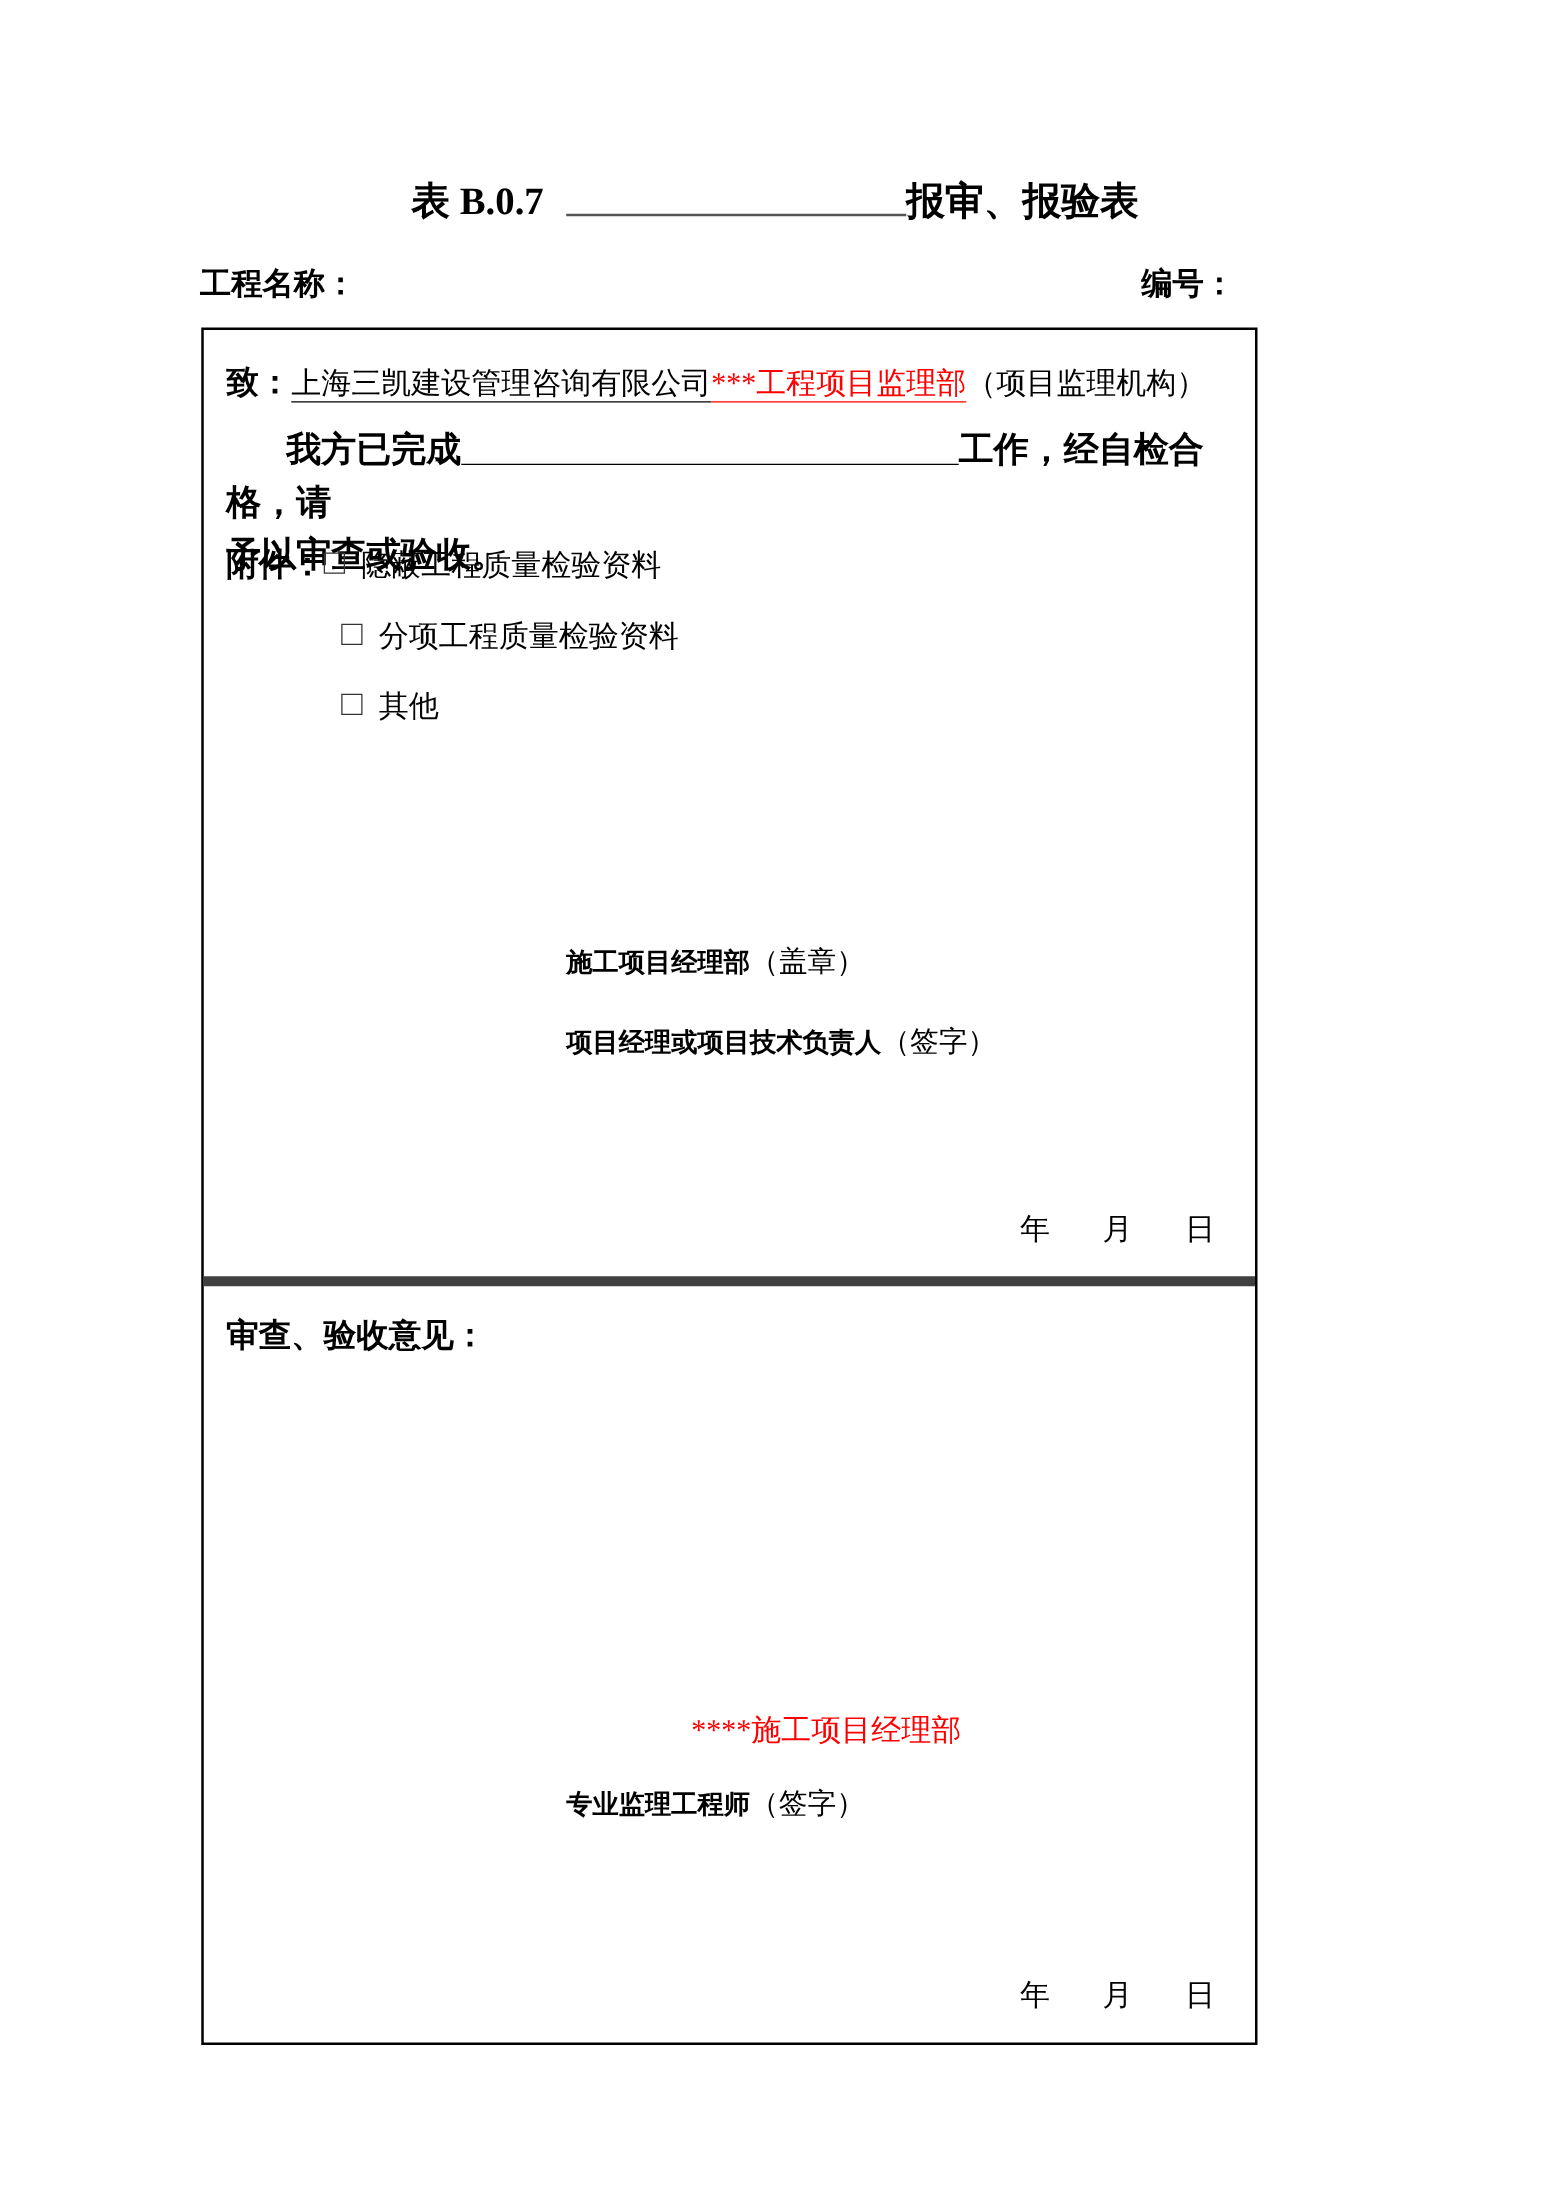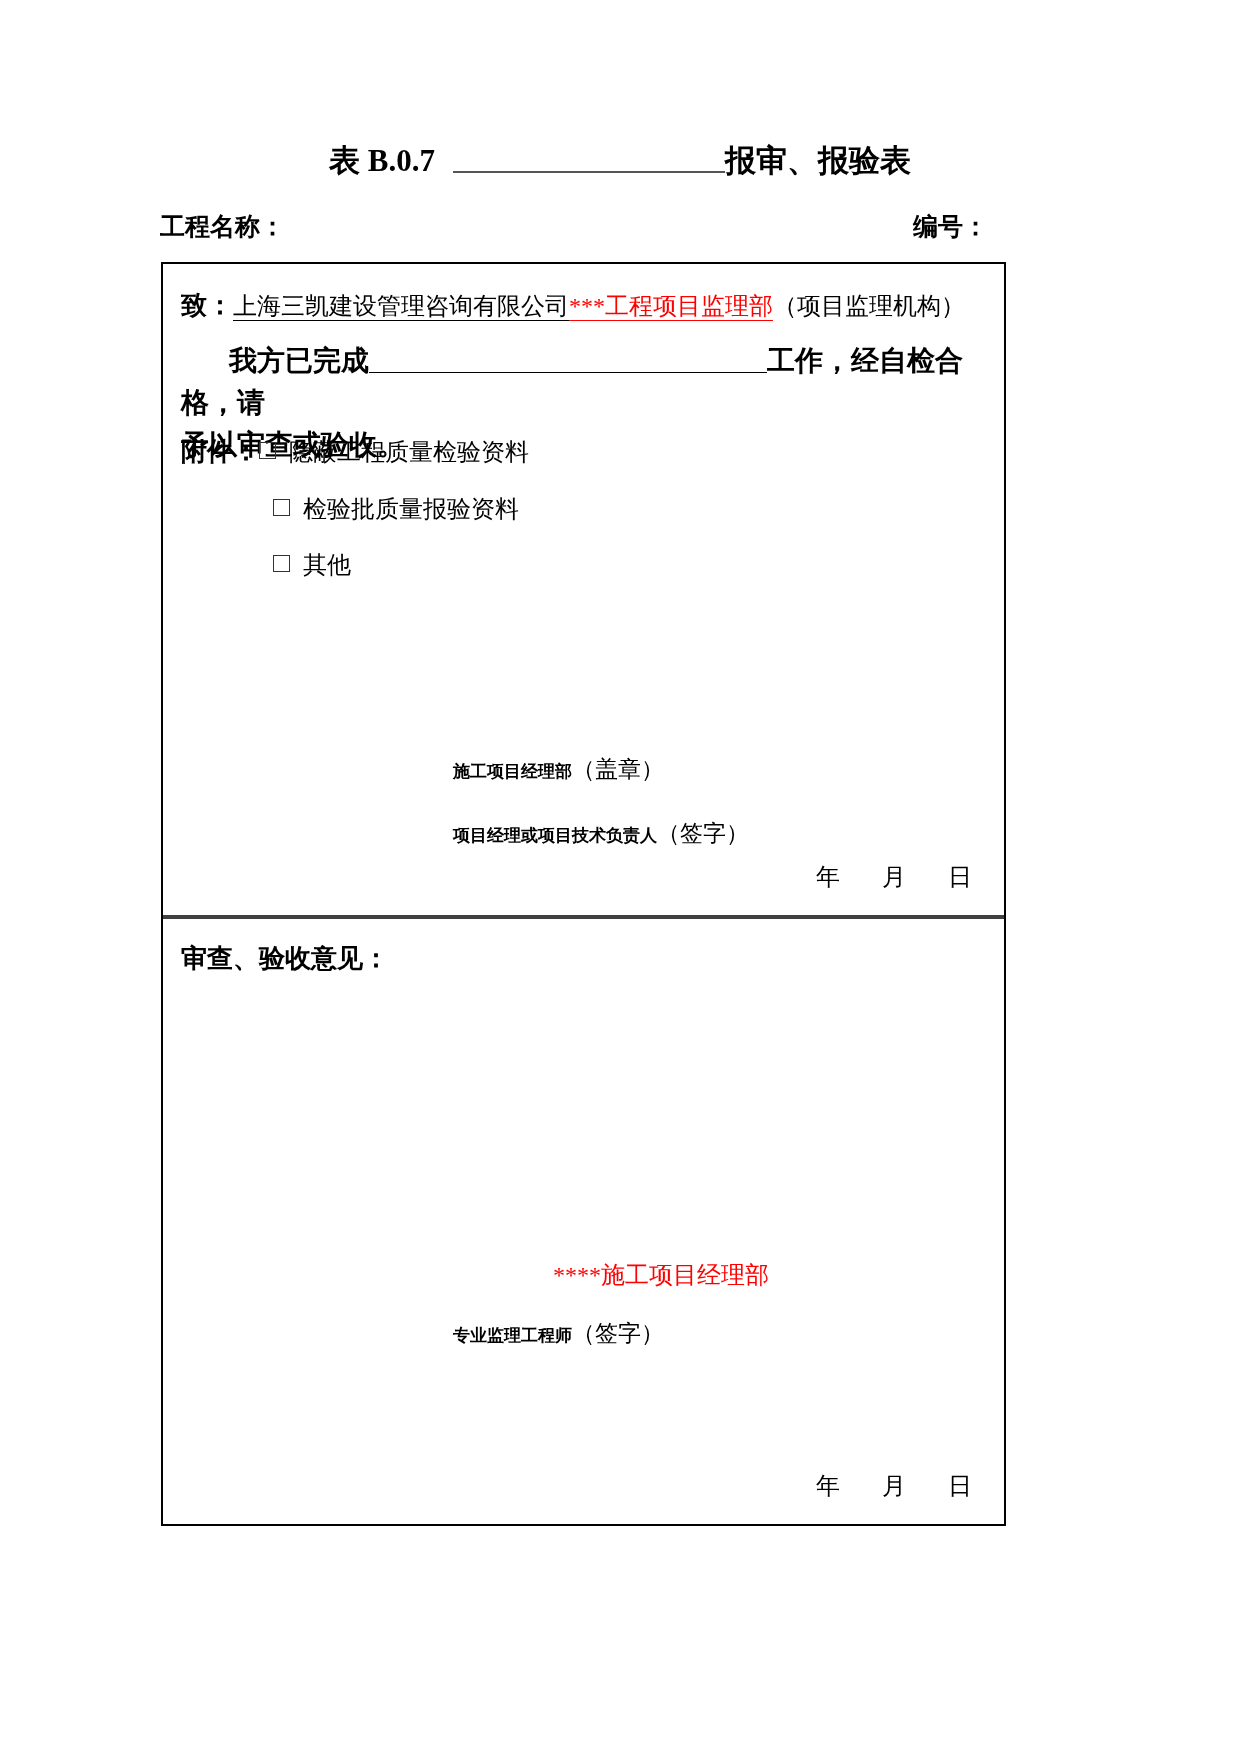--- a/index.html
+++ b/index.html
@@ -75,23 +75,23 @@
   
   .form-box {
     position: absolute;
     left: 161px;
     top: 262px;
     width: 845px;
     border: 2px solid #000000;
     box-sizing: border-box;
   }
   .cell-top {
-    border-bottom: 4px solid #404040;
+    border-bottom: 8px solid #404040;
     box-sizing: border-box;
-    height: 655px;
+    height: 765px;
     position: relative;
     padding: 16px;
   }
   .cell-bottom {
     box-sizing: border-box;
     height: 605px;
     position: relative;
   }
 
   
@@ -177,21 +177,21 @@
     left: 290px;
     top: 490px;
     font-size: 24px;
   }
   .sig-line {
     white-space: nowrap;
     margin-bottom: 33px;
   }
   .sig-strong {
     font-weight: bold;
-    font-size: 17px;
+    font-size: 21px;
   }
   .sig-paren {
     font-size: 23px;
     text-align: right;
   }
 
   .date-line {
     position: absolute;
     right: 32px;
     bottom: 22px;
@@ -261,21 +261,21 @@
       <div class="body-para">
         <span class="indent2"></span><span>我方已完成</span><span class="fill-blank"></span><span>工作，经自检合格，请</span><br>
         <span>予以审查或验收。</span>
       </div>
 
       <div class="attach-block">
         <div class="attach-first">
           <span class="attach-label">附件：</span><span class="chk"></span><span>隐蔽工程质量检验资料</span>
         </div>
         <div class="attach-item">
-          <span class="chk"></span><span>检验批质量报验资料</span>
+          <span class="chk"></span><span>分项工程质量检验资料</span>
         </div>
         <div class="attach-item">
           <span class="chk"></span><span>其他</span>
         </div>
       </div>
 
       <div class="sig-top">
         <div class="sig-line">
           <span class="sig-strong">施工项目经理部</span><span class="sig-paren">（盖章）</span>
         </div>

